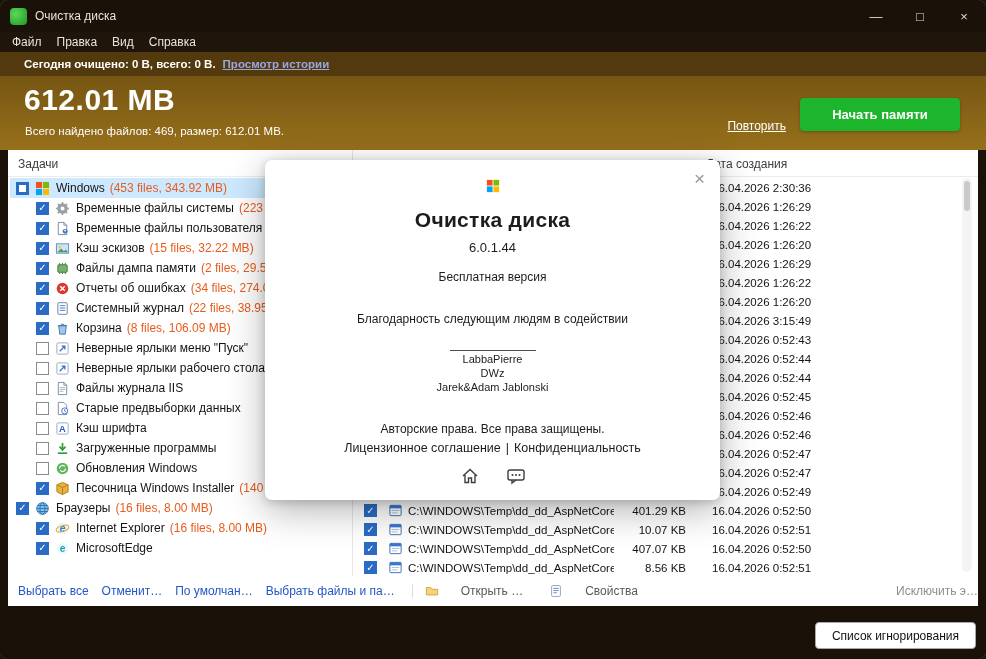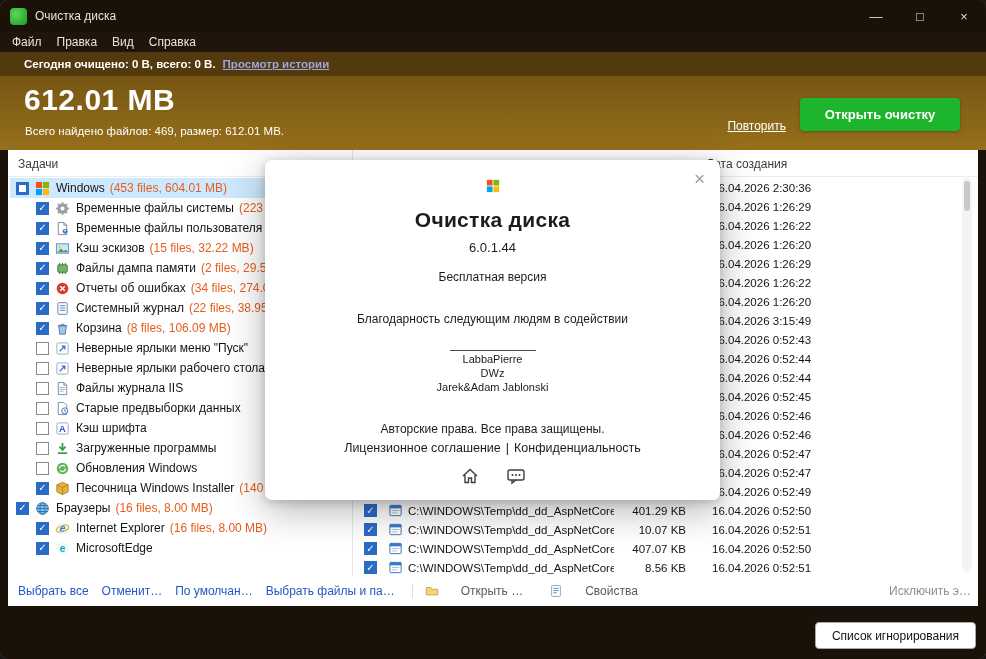--- a/index.html
+++ b/index.html
@@ -55,21 +55,21 @@
   .frow{display:flex;align-items:center;height:19px;padding-left:4px;white-space:nowrap;}
   .ficon{width:15px;height:15px;margin:0 5px;flex:none;}
   .ficon svg{width:100%;height:100%;display:block;}
   .fpath{width:206px;overflow:hidden;font-size:11.5px;color:#141414;}
   .fsize{width:72px;text-align:right;font-size:11.5px;color:#141414;}
   .fdate{margin-left:26px;font-size:11.5px;color:#141414;}
   .vscroll{position:absolute;right:6px;top:28px;width:10px;bottom:34px;background:#f4f4f4;border-radius:5px;}
   .vthumb{position:absolute;left:2px;top:3px;width:6px;height:30px;background:#c9c9c9;border-radius:3px;}
   
   .toolbar{position:absolute;left:0;right:0;bottom:0;height:30px;background:#fff;display:flex;
-           align-items:center;font-size:12px;padding:0 7px 0 10px;}
+           align-items:center;font-size:12px;padding:0 0 0 10px;}
   .tlink{color:#2456c6;margin-right:13px;}
   .tsep{width:1px;height:14px;background:#ddd;margin:0 12px 0 4px;}
   .tbtn{display:flex;align-items:center;gap:22px;color:#5a5a5a;margin-right:26px;}
   .tico{width:14px;height:14px;display:inline-block;}
   .tico svg{width:100%;height:100%;display:block;}
   .texclude{margin-left:auto;color:#8e8e8e;}
   
   .bottombar{position:absolute;left:0;right:0;bottom:0;height:40px;background:#1a1108;}
   .ignorebtn{position:absolute;right:10px;bottom:10px;height:27px;padding:0 16px;background:#fff;
              border:1px solid #a8a8a8;border-radius:4px;font-size:12px;color:#111;
@@ -117,21 +117,21 @@
     </div>
 
   <div class="header">
     <div class="hstrip">
       <span>Сегодня очищено: 0 B, всего: 0 B.</span>
       <span class="hlink">Просмотр истории</span>
     </div>
     <div class="bigsize">612.01 MB</div>
     <div class="foundline">Всего найдено файлов: 469, размер: 612.01 MB.</div>
     <span class="repeat">Повторить</span>
-    <button class="startbtn">Открыть очистку</button>
+    <button class="startbtn">Начать памяти</button>
   </div>
 
   <div class="content">
     <div class="pane-headers">
       <span class="ptitle" style="left:10px">Задачи</span>
       <span class="ptitle" style="left:698px">Дата создания</span>
     </div>
     <div class="vdivider"></div>
     <div class="tree">
         <div class="trow sel">
@@ -140,21 +140,21 @@
           </span>
     <span class="ticon">
             <svg viewBox="0 0 16 16">
               <rect x="1" y="1" width="6.5" height="6.5" fill="#f25022"></rect>
               <rect x="8.5" y="1" width="6.5" height="6.5" fill="#7fba00"></rect>
               <rect x="1" y="8.5" width="6.5" height="6.5" fill="#00a4ef"></rect>
               <rect x="8.5" y="8.5" width="6.5" height="6.5" fill="#ffb900"></rect>
             </svg>
           </span>
     <span class="tlabel">Windows</span>
-    <span class="tcount">(453 files, 604.01 MB)</span>
+    <span class="tcount">(453 files, 343.92 MB)</span>
   </div>
         <div class="trow lvl1">
     <span class="cb on">✓</span>
     <span class="ticon">
             <svg viewBox="0 0 16 16">
               <circle cx="8" cy="8" r="5.6" fill="#98a0a8"></circle>
               <path d="M8 1v3M8 12v3M1 8h3M12 8h3M3 3l2 2M11 11l2 2M13 3l-2 2M5 11l-2 2" stroke="#98a0a8" stroke-width="1.6"></path>
               <circle cx="8" cy="8" r="2.1" fill="#fff"></circle>
             </svg>
           </span>

